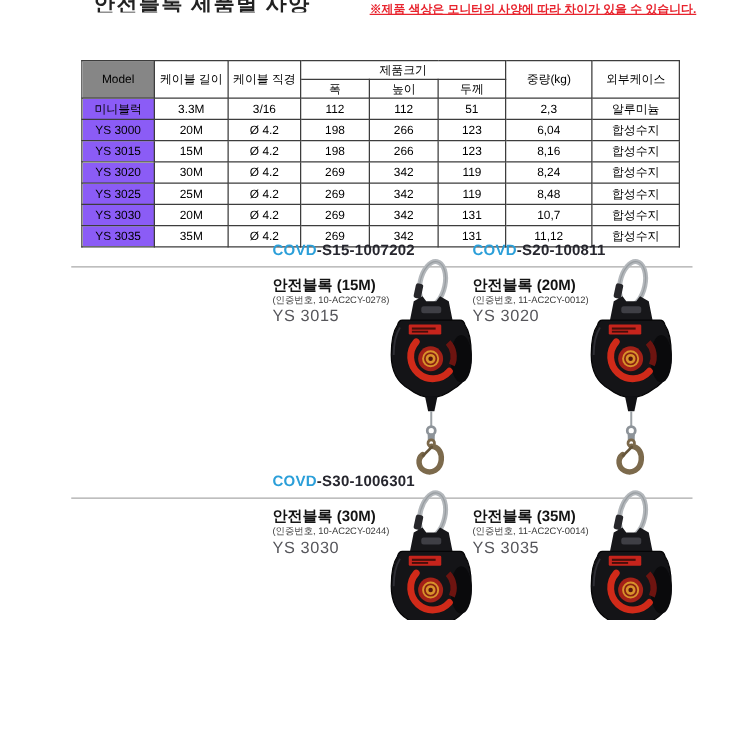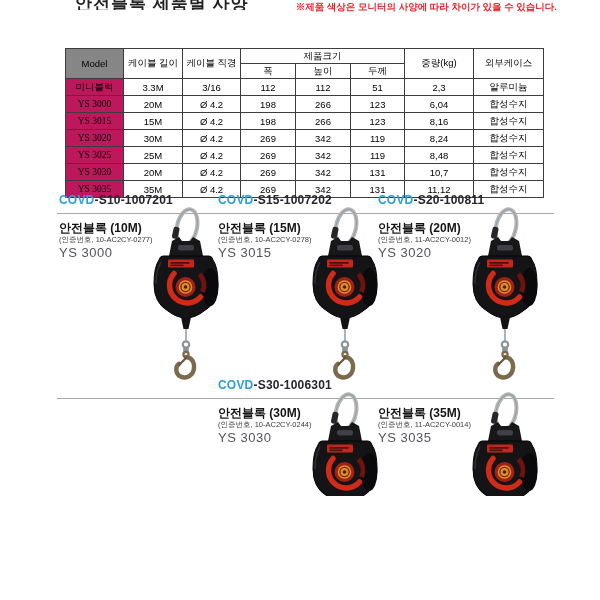--- a/index.html
+++ b/index.html
@@ -4,31 +4,31 @@
 <style>
   html,body{margin:0;padding:0;background:#fff;}
   .page{position:relative;width:600px;height:496px;background:#ffffff;overflow:hidden;
         font-family:"Liberation Sans", sans-serif;color:#111;}
 
   
   .title-clip{position:absolute;left:75px;top:0;height:10px;width:260px;overflow:hidden;}
   .title-clip span{display:block;margin-top:-8px;font-size:17px;font-weight:bold;color:#222;
                    letter-spacing:1px;}
 
-  .notice{position:absolute;top:1px;right:43px;font-size:9.5px;font-weight:bold;color:#e8232d;}
+  .notice{position:absolute;top:1px;right:43px;font-size:9.5px;font-weight:bold;color:#e8232d;text-decoration:underline;}
 
   
   table.spec{position:absolute;left:65px;top:22px;width:478px;border-collapse:collapse;
              table-layout:fixed;font-size:9.5px;color:#000;margin-top:26px;}
   table.spec th,table.spec td{border:1px solid #3d3d3d;text-align:center;vertical-align:middle;
              padding:0;font-weight:normal;overflow:hidden;white-space:nowrap;}
   table.spec thead tr{height:15px;}
   table.spec tbody tr{height:17px;}
   th.model-h{background:#868686;}
-  td.model-c{background:#be185d;font-family:Liberation Serif, serif;}
+  td.model-c{background:#8b5cf6;}
 
   
   .rule{position:absolute;left:57px;width:497px;height:0;border-top:1.5px solid #a9a9a9;}
   .pcell{position:absolute;width:160px;height:192px;}
   .pcode{position:absolute;left:0;top:0;font-size:12px;font-weight:bold;letter-spacing:.2px;white-space:nowrap;}
   .pcode .blue{color:#2b9fd9;}
   .pcode .dark{color:#26262e;}
   .pname{position:absolute;left:0;top:27px;font-size:12px;font-weight:bold;color:#141414;white-space:nowrap;}
   .pcert{position:absolute;left:0;top:42px;font-size:7.5px;color:#3a3a3a;white-space:nowrap;}
   .pmodel{position:absolute;left:0;top:52px;font-size:13px;color:#55555a;letter-spacing:.5px;white-space:nowrap;}
@@ -184,29 +184,20 @@
         <circle cx="45" cy="152.5" r="2.6" fill="none" stroke="#7b684a" stroke-width="2.2"></circle>
         <path d="M45 155 C51.5 155.5 53.5 161 53 166 C52.4 173.5 45.5 177.5 39.5 174.5 C34.5 172 33.8 165 38 161.8" fill="none" stroke="#7c6a4c" stroke-width="4.4" stroke-linecap="round"></path>
         <path d="M38.5 162.5 L45.5 155.5" stroke="#65553a" stroke-width="2.2" stroke-linecap="round"></path>
       </g>
     </defs>
   </svg>
 
   <div class="rule" style="top:213px"></div>
   <div class="rule" style="top:398px"></div>
 
-  <div class="pcell" style="left:59px;top:193px">
-    <div class="pcode"><span class="blue">COVD</span><span class="dark">-S10-1007201</span></div>
-    <div class="pname">안전블록 (10M)</div>
-    <div class="pcert">(인증번호, 10-AC2CY-0277)</div>
-    <div class="pmodel">YS 3000</div>
-    <svg class="pimg" viewBox="0 0 90 180">
-        <use href="#sb"></use>
-      </svg>
-  </div>
 
   <div class="pcell" style="left:218px;top:193px">
     <div class="pcode"><span class="blue">COVD</span><span class="dark">-S15-1007202</span></div>
     <div class="pname">안전블록 (15M)</div>
     <div class="pcert">(인증번호, 10-AC2CY-0278)</div>
     <div class="pmodel">YS 3015</div>
     <svg class="pimg" viewBox="0 0 90 180">
         <use href="#sb"></use>
       </svg>
   </div>

